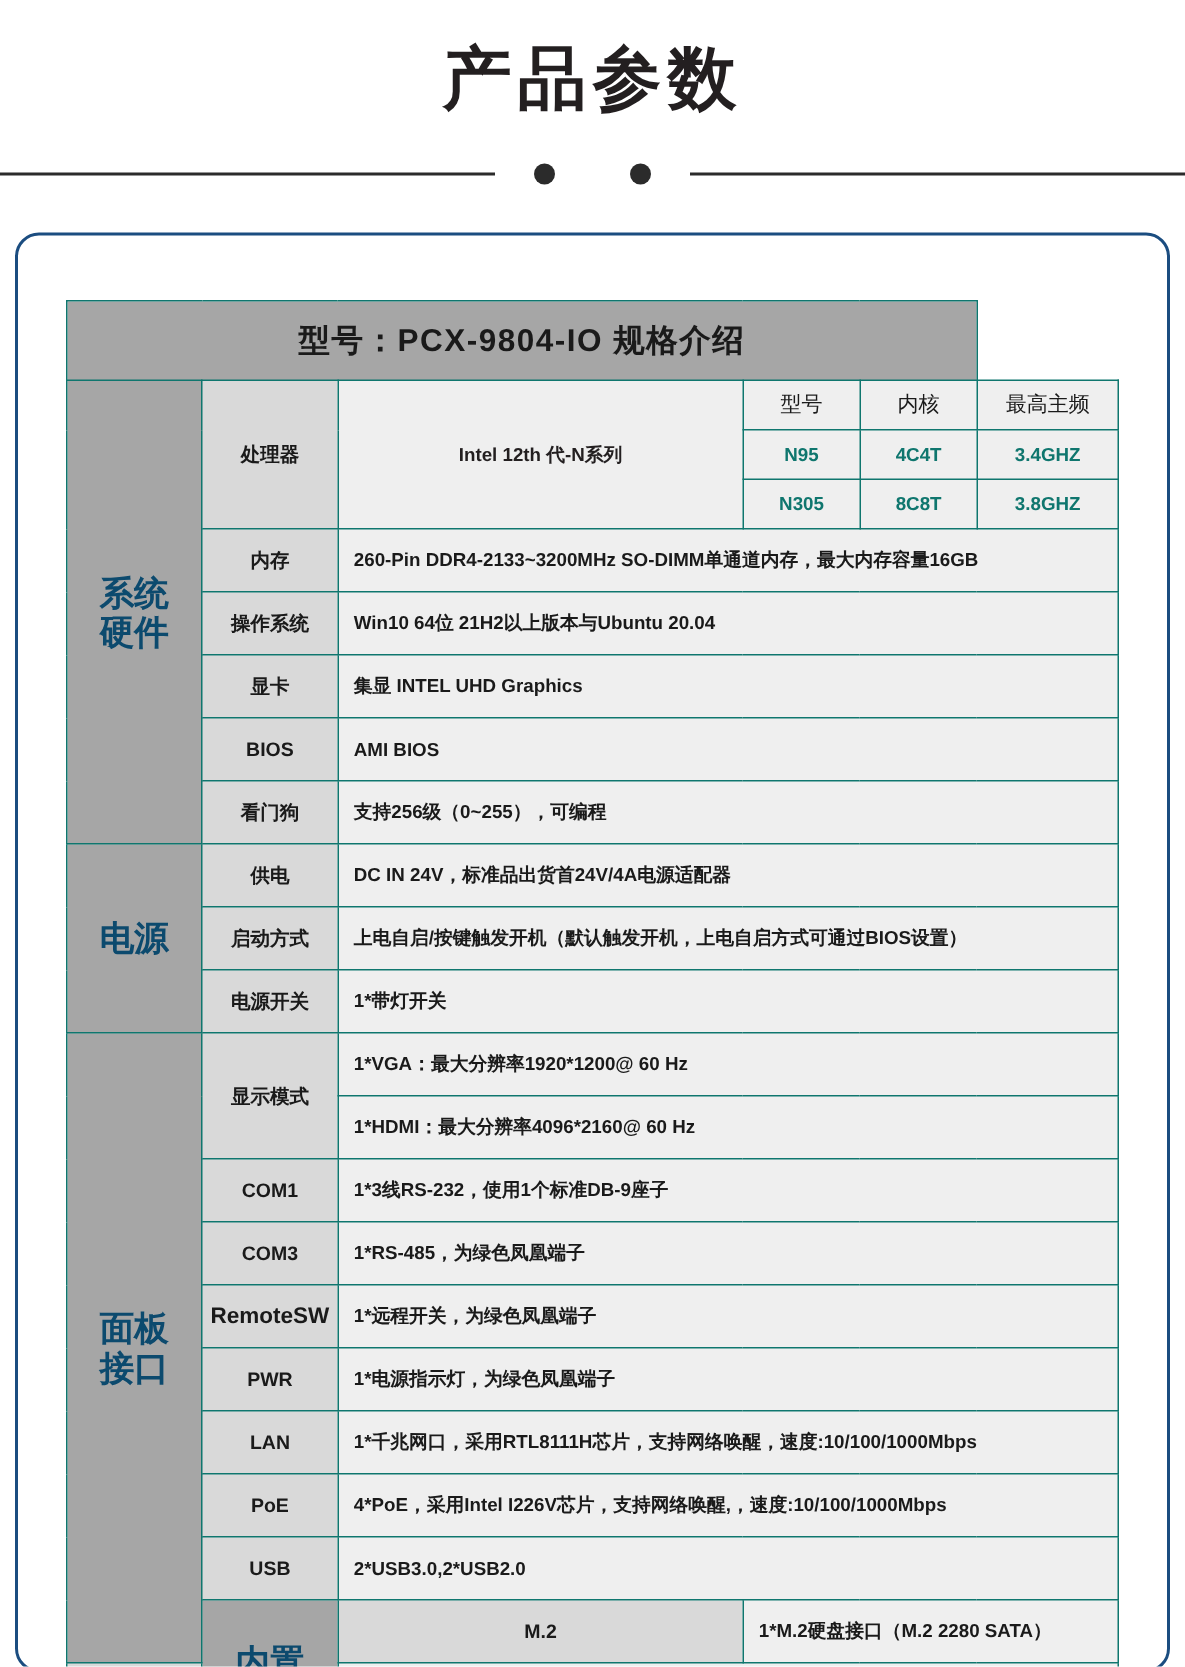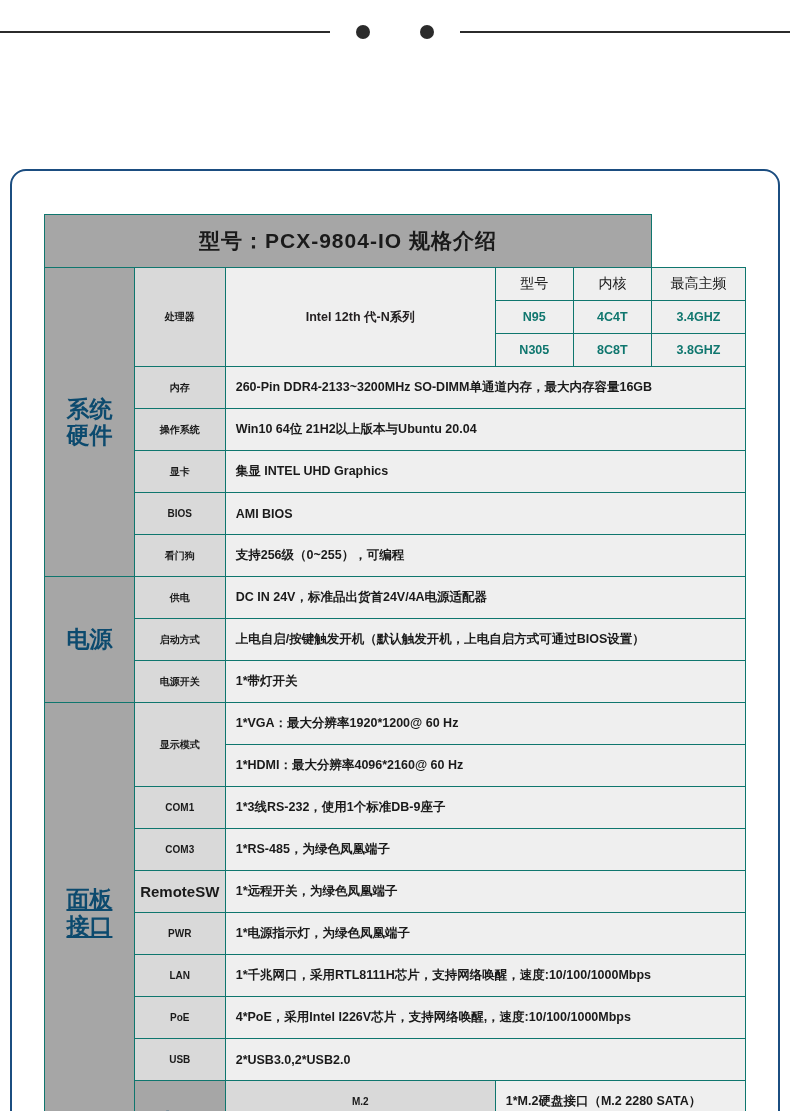--- a/index.html
+++ b/index.html
@@ -103,21 +103,21 @@
     font-size: 23px;
     font-weight: bold;
     line-height: 1.15;
     color: #0c4a6e;
   }
   .lbl {
     background: #d9d9d9;
     width: 82px;
     text-align: center;
     font-weight: bold;
-    font-size: 10px;
+    font-size: 13px;
     color: #1a1a1a;
     height: 39px;
   }
   .lbl.small { font-size: 15px; }
   .val {
     background: #efefef;
     padding-left: 10px;
     font-weight: bold;
     font-size: 12.5px;
     color: #1a1a1a;
@@ -150,20 +150,21 @@
   }
   .cw1 { width: 76px; }
   .cw2 { width: 76px; margin-left: 44px; }
   .cw3 { width: 92px; }
 </style>
 </head>
 <body>
 
 <div class="page">
 
+  <div class="page-title">产品参数</div>
 
   <div class="divider">
     <div class="line"></div>
     <div class="gap"></div>
     <div class="dot d1"></div>
     <div class="dot d2"></div>
   </div>
 
   <div class="frame"></div>
 
@@ -227,21 +228,21 @@
       <tr>
         <td class="lbl">启动方式</td>
         <td class="val" colspan="4">上电自启/按键触发开机（默认触发开机，上电自启方式可通过BIOS设置）</td>
       </tr>
       <tr>
         <td class="lbl">电源开关</td>
         <td class="val" colspan="4">1*带灯开关</td>
       </tr>
 
       <tr>
-        <td class="grp" rowspan="10" style="white-space:pre-line;text-decoration:underline;">面板
+        <td class="grp" rowspan="10" style="white-space:pre-line;">面板
 接口</td>
         <td class="lbl" rowspan="2">显示模式</td>
         <td class="val" colspan="4">1*VGA：最大分辨率1920*1200@ 60 Hz</td>
       </tr>
       <tr>
         <td class="val" colspan="4">1*HDMI：最大分辨率4096*2160@ 60 Hz</td>
       </tr>
       <tr>
         <td class="lbl">COM1</td>
         <td class="val" colspan="4">1*3线RS-232，使用1个标准DB-9座子</td>

